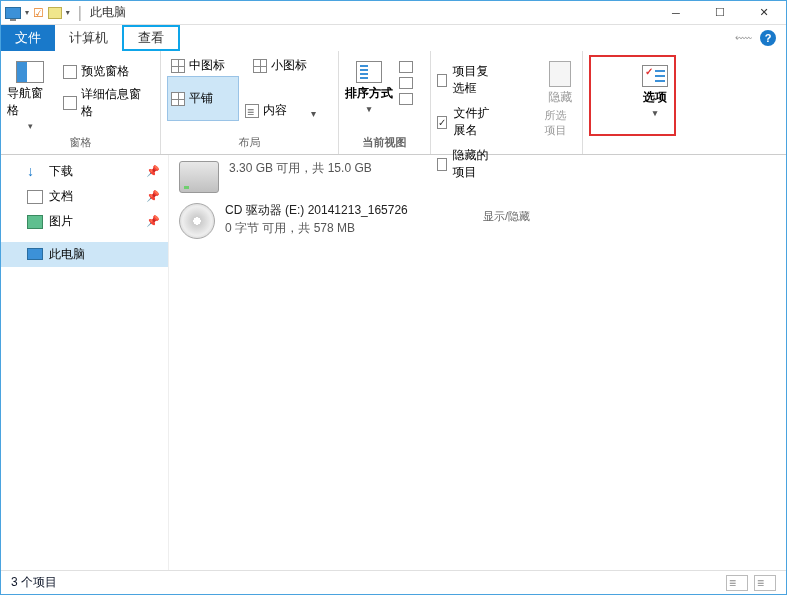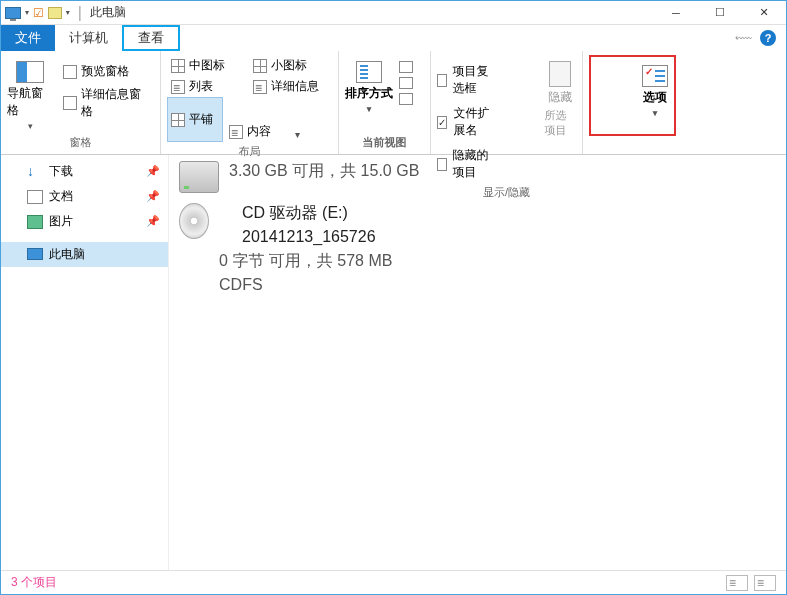--- a/index.html
+++ b/index.html
@@ -79,25 +79,25 @@
   .side-icon.pics { background:#5fbf8f; border:1px solid #3a8a60; }
   .side-icon.pc::before { content:""; display:block; width:14px; height:10px; background:#3c91d8; border:1px solid #2a6da0; }
   .side-icon.net::before { content:""; display:block; width:14px; height:10px; background:#3c91d8; border:1px solid #2a6da0; border-radius:2px; }
   
   .content { flex: 1; padding: 4px 10px; overflow: auto; }
   .drive-row { display: flex; gap: 40px; }
   .drive-item { display: flex; gap: 10px; width: 260px; }
   .drive-icon { width: 40px; height: 32px; background: linear-gradient(#e8e8e8, #c0c0c0); border: 1px solid #999; border-radius: 3px; position: relative; margin-top: 2px; }
   .drive-icon::after { content:""; position:absolute; bottom:3px; left:4px; width:5px; height:3px; background:#6fcf6f; }
   .disc-icon { width: 36px; height: 36px; border-radius: 50%; background: radial-gradient(circle, #fff 15%, #ccc 16%, #eee 60%, #bbb 100%); border:1px solid #aaa; margin-top:2px; }
-  .drive-text { font-size: 16px; color: #555; line-height: 1.5; }
-  .drive-title { color: #222; margin-left: 23px; }
-  
-  
-  .statusbar { height: 24px; border-top: 1px solid #e0e0e0; display: flex; align-items: center; padding: 0 10px; font-size: 12px; color: #ec4899; }
+  .drive-text { font-size: 12px; color: #555; line-height: 1.5; }
+  .drive-title { color: #222; }
+  
+  
+  .statusbar { height: 24px; border-top: 1px solid #e0e0e0; display: flex; align-items: center; padding: 0 10px; font-size: 12px; color: #0f172a; }
   .statusbar-right { margin-left: auto; display: flex; gap: 6px; }
   .view-toggle { width: 22px; height: 16px; border: 1px solid #bbb; display:inline-block; position:relative; }
   .view-toggle::before { content:"≡"; color:#888; font-size:12px; line-height:12px; padding-left:2px; }
 </style>
 </head>
 <body>
 
 <div class="titlebar">
   <div class="titlebar-icons">
     <span class="monitor-icon"></span>
@@ -155,31 +155,21 @@
         <div class="ribbon-item" style="width:80px;">
             <span class="small-icon grid"></span>
             <span>中图标</span>
           </div>
         <div class="ribbon-item" style="width:80px;">
             <span class="small-icon grid"></span>
             <span>小图标</span>
           </div>
       </div>
       <div style="display:flex;gap:2px;">
-        <div class="ribbon-item" style="width:80px;">
-            <span class="small-icon list"></span>
-            <span>列表</span>
-          </div>
-        <div class="ribbon-item" style="width:80px;">
-            <span class="small-icon list"></span>
-            <span>详细信息</span>
-          </div>
-      </div>
-      <div style="display:flex;gap:2px;">
-        <div class="ribbon-item selected" style="width:56px;">
+        <div class="ribbon-item selected" style="width:72px;">
             <span class="small-icon grid"></span>
             <span>平铺</span>
           </div>
         <div class="ribbon-item" style="width:66px;margin-top:24px;">
             <span class="small-icon list"></span>
             <span>内容</span>
           </div>
         <span style="font-size:10px;color:#555;align-self:flex-end;padding:2px;">▾</span>
       </div>
     </div>
@@ -195,21 +185,21 @@
       </div>
       <div class="col-list">
         <span class="tiny-icon"></span>
         <span class="tiny-icon"></span>
         <span class="tiny-icon"></span>
       </div>
     </div>
     <div class="ribbon-group-label">当前视图</div>
   </div>
 
-  <div class="ribbon-group" style="width:152px;">
+  <div class="ribbon-group" style="width:152px;gap:24px;">
     <div class="ribbon-body">
       <div class="ribbon-list" style="gap:4px;">
         <label class="check-row">
             <span class="fake-check"></span>
             <span>项目复选框</span>
           </label>
         <label class="check-row">
             <span class="fake-check">✓</span>
             <span>文件扩展名</span>
           </label>
@@ -274,21 +264,20 @@
           <div>3.30 GB 可用，共 15.0 GB</div>
         </div>
       </div>
     </div>
     <div class="drive-row" style="margin-top:8px;">
       <div class="drive-item">
         <span class="disc-icon"></span>
         <div class="drive-text">
           <div class="drive-title">CD 驱动器 (E:) 20141213_165726</div>
           <div>0 字节 可用，共 578 MB</div>
-          <div>CDFS</div>
         </div>
       </div>
     </div>
   </div>
 </div>
 
 <div class="statusbar">
   <span>3 个项目</span>
   <div class="statusbar-right">
     <span class="view-toggle"></span>

